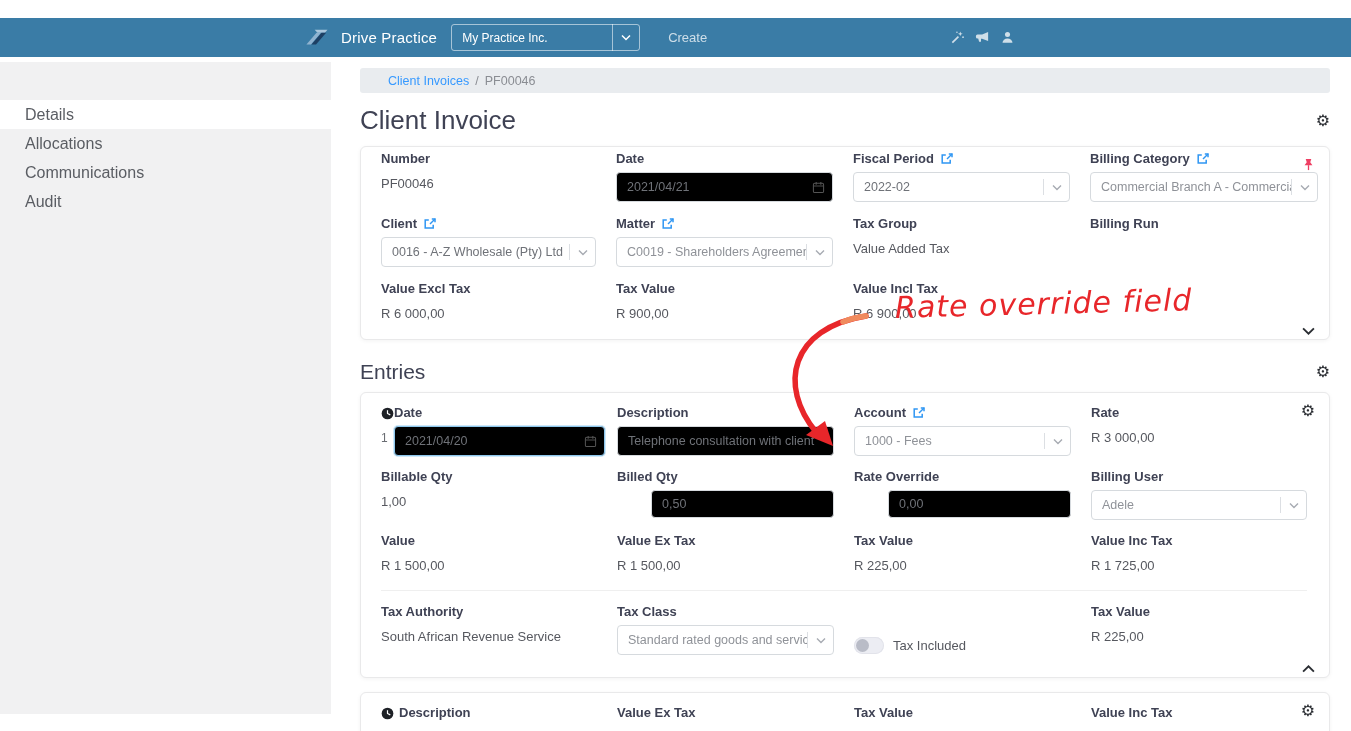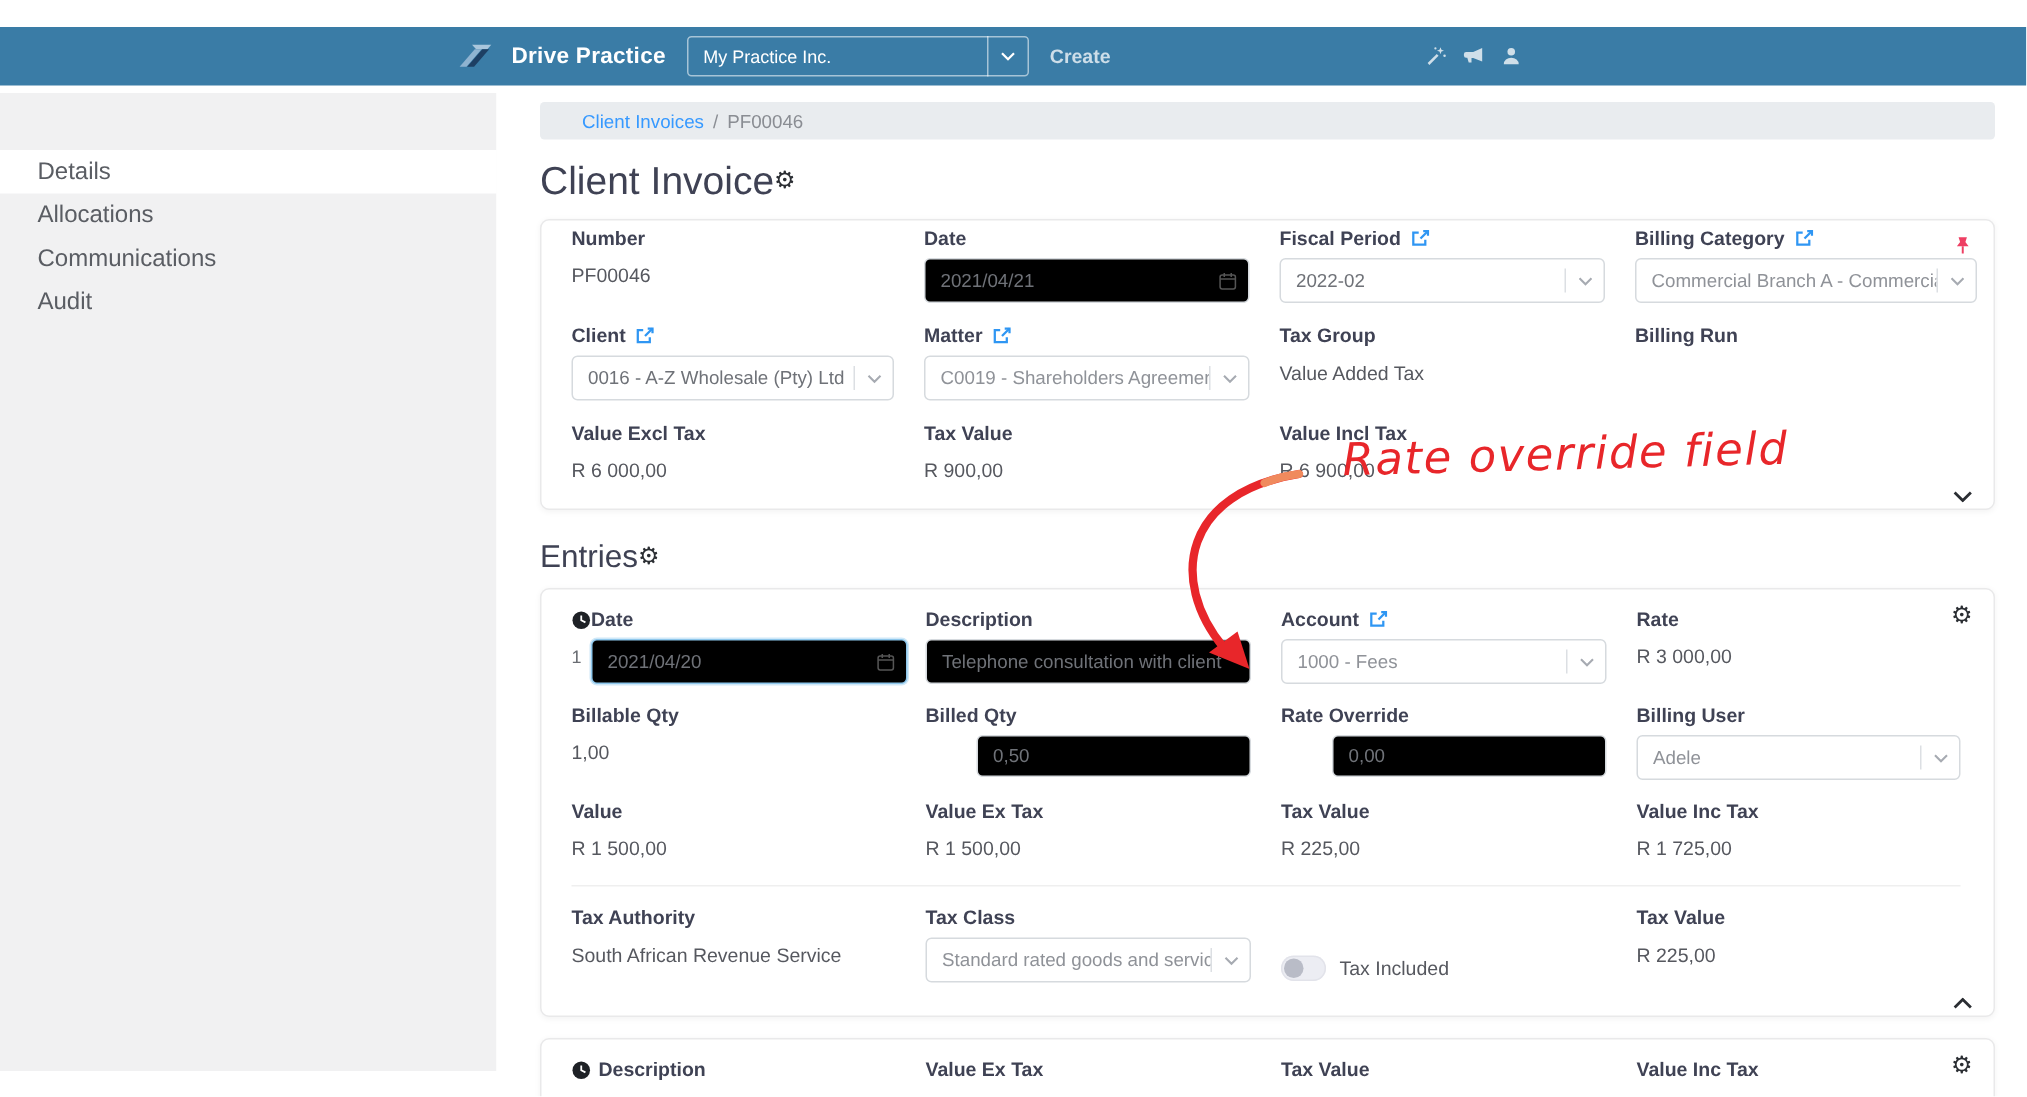--- a/index.html
+++ b/index.html
@@ -4,48 +4,48 @@
 <style>
   * { margin:0; padding:0; box-sizing:border-box; }
   html,body { background:#ffffff; }
   body { font-family:"Liberation Sans", sans-serif; }
   .screen { position:relative; width:1351px; height:731px; background:#fff; overflow:hidden; }
 
   
   .topbar { position:absolute; left:0; top:18px; width:100%; height:39px; background:#3a7ca6;
             display:flex; align-items:center; }
   .topbar-left { position:absolute; left:300px; display:flex; align-items:center; }
-  .brand-name { color:#ffffff; font-size:15px; font-weight:bold; margin-left:8px; letter-spacing:.2px; }
-  .practice-box { margin-left:14px; width:228px; height:27px; border:1px solid rgba(255,255,255,.55);
+  .brand-name { color:#ffffff; font-size:15px; font-weight:normal; margin-left:8px; letter-spacing:.2px; }
+  .practice-box { margin-left:14px; width:189px; height:27px; border:1px solid rgba(255,255,255,.55);
                   border-radius:3px; display:flex; align-items:center; color:#fff; font-size:12px; }
   .practice-box .txt { flex:1; padding-left:10px; white-space:nowrap; overflow:hidden; }
   .practice-box .divider { width:1px; height:27px; background:rgba(255,255,255,.55); }
   .practice-box .chev { width:26px; display:flex; justify-content:center; }
-  .create-label { margin-left:14px; color:rgba(255,255,255,.75); font-size:13px;font-weight:bold; }
+  .create-label { margin-left:28px; color:rgba(255,255,255,.75); font-size:13px; }
   .topbar-icons { position:absolute; left:950px; display:flex; align-items:center; gap:10px; }
   .topbar-icons span { display:flex; }
 
   
   .sidebar { position:absolute; left:0; top:62px; width:331px; height:652px; background:#f1f1f2; }
   .side-list { margin-top:38px; }
   .side-item { height:29px; display:flex; align-items:center; padding-left:25px;
                font-size:16px; color:#5a5d63; cursor:pointer; }
   .side-item.active { background:#ffffff; }
 
   
   .main { position:absolute; left:331px; top:62px; right:0; bottom:0; background:#fff; padding-left:29px; }
   .content { width:970px; }
 
   .breadcrumb { margin-top:6px; height:25px; background:#e9ecef; border-radius:3px;
                 display:flex; align-items:center; padding:0 28px; font-size:12.5px; }
   .breadcrumb a { color:#3699ff; text-decoration:none; cursor:pointer; }
   .breadcrumb .sep { color:#8a8d93; margin:0 6px; }
   .breadcrumb .cur { color:#8a8d93; }
 
-  .title-row { margin-top:12px; display:flex; align-items:center; justify-content:flex-start; }
+  .title-row { margin-top:12px; display:flex; align-items:center; justify-content:space-between; }
   .page-title { font-size:26px; font-weight:500; color:#3f4254; }
   .section-title { font-size:21px; font-weight:500; color:#3f4254; }
   .gear { font-size:16px; color:#2b2e33; cursor:pointer; line-height:1; }
 
   
   .card { position:relative; background:#fff; border:1px solid #e9e9ea; border-radius:6px;
           box-shadow:0 1px 4px rgba(0,0,0,.05); }
   .card1 { margin-top:10px; padding:4px 20px 18px 20px; }
   .grid4 { display:grid; grid-template-columns:215px 217px 217px 228px; column-gap:20px; row-gap:14px; }
   .egrid { display:grid; grid-template-columns:216px 217px 217px 216px; column-gap:20px; row-gap:13px; }

